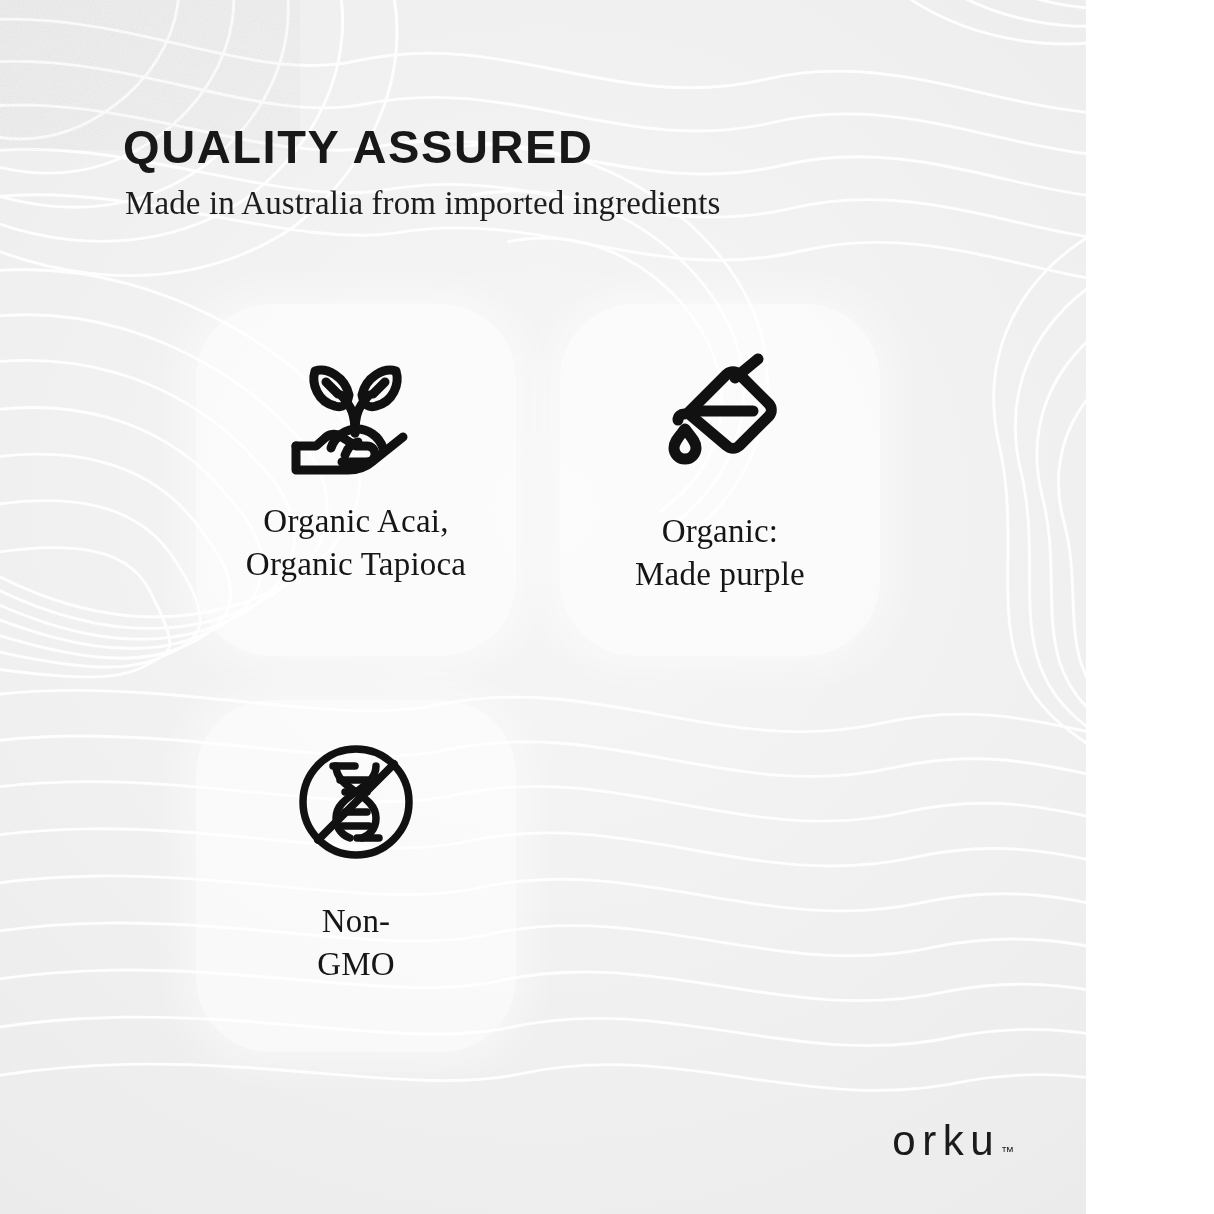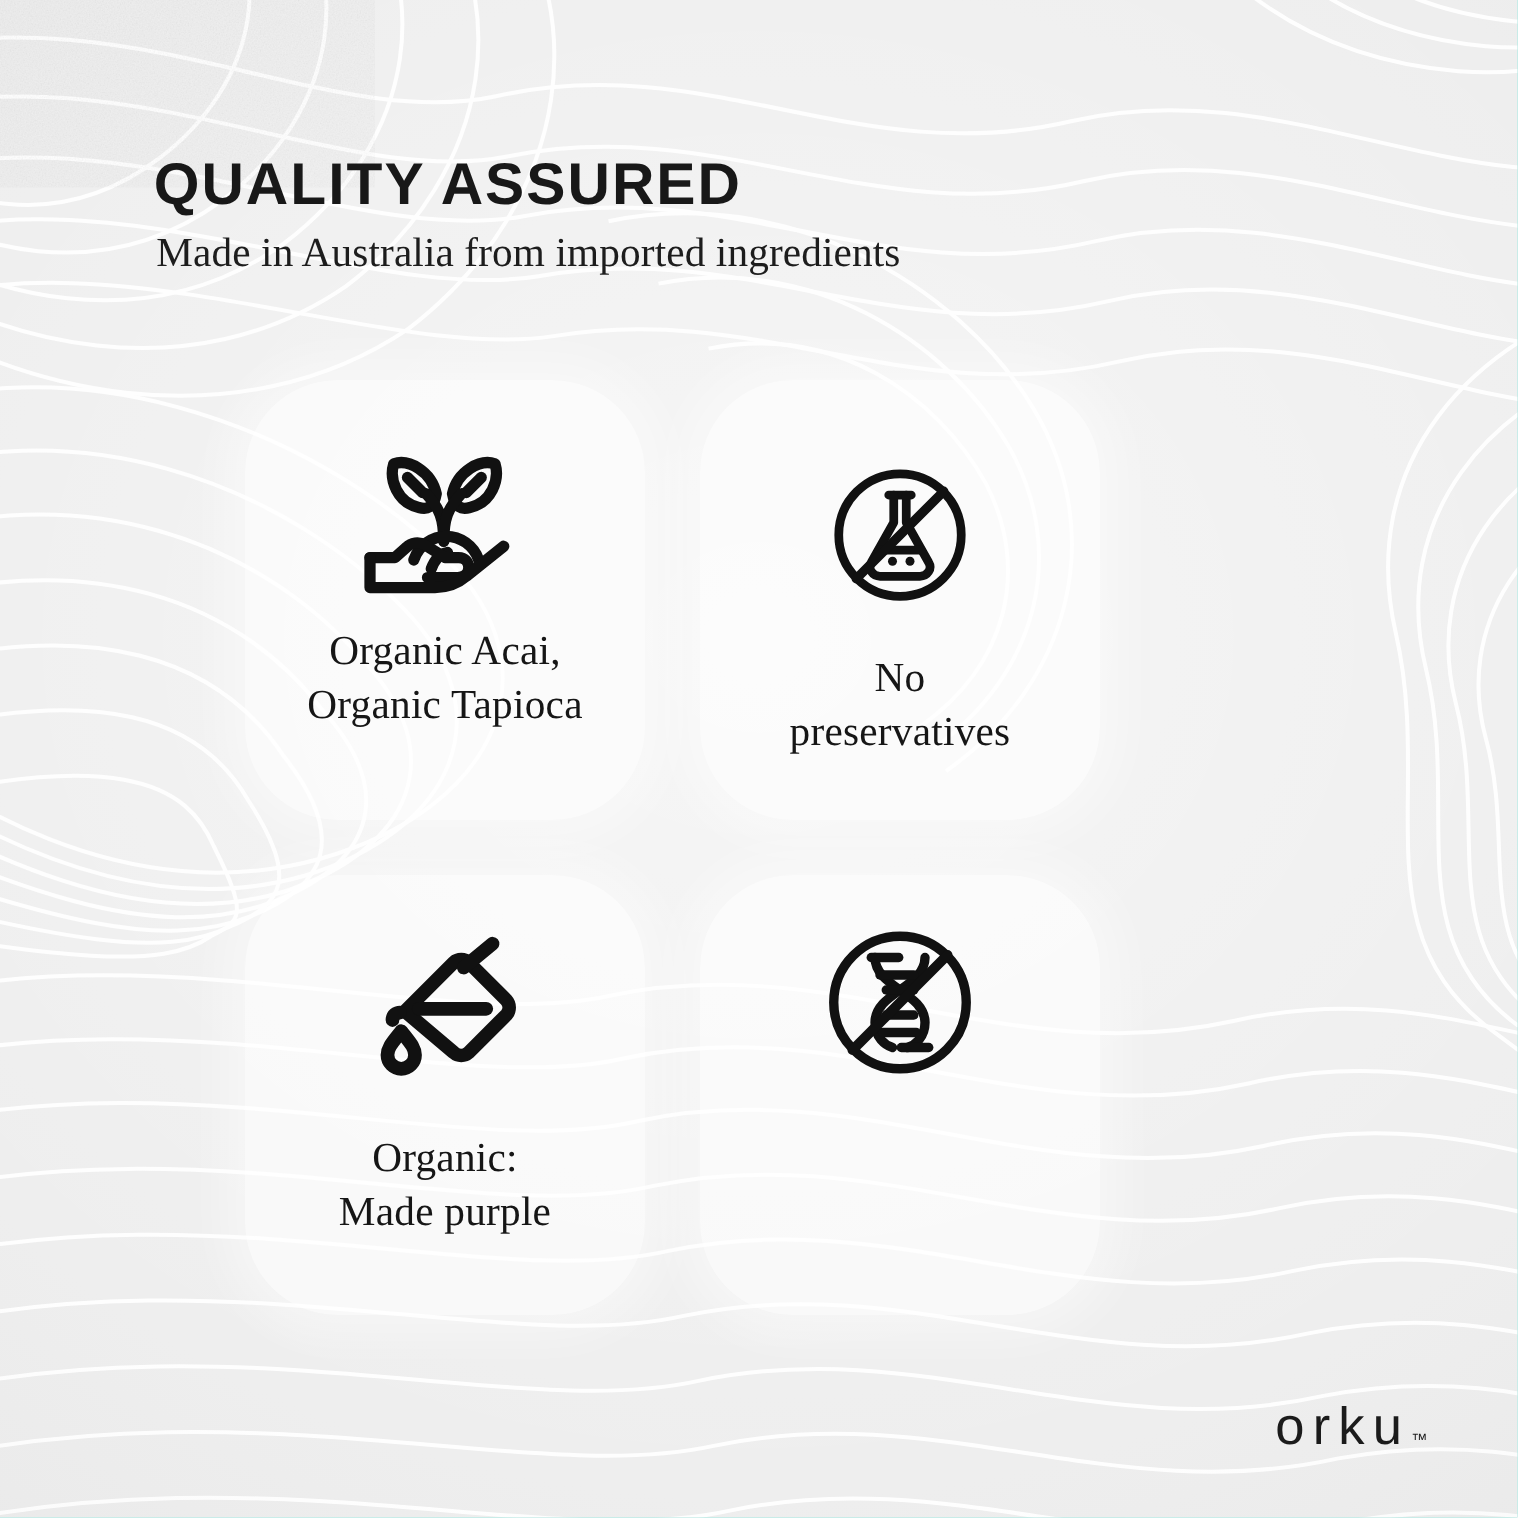--- a/index.html
+++ b/index.html
@@ -3,24 +3,24 @@
 <meta charset="utf-8">
 <title>Quality Assured</title>
 <style>
   html, body {
     margin: 0;
     padding: 0;
     background: #ffffff;
   }
   #stage {
     position: relative;
-    width: 1214px;
+    width: 1086px;
     height: 1214px;
     overflow: hidden;
-    background: #14b8a6;
+    background: #0ea5e9;
     font-family: "Liberation Serif", "DejaVu Serif", serif;
     -webkit-font-smoothing: antialiased;
   }
 
   
   .bg-base {
     position: absolute;
     inset: 0;
     background: #ececec;
   }
@@ -245,39 +245,20 @@
           <path d="M11 95h20l9-8c4-4 10-5 15-2l16 10h11c5 0 8 4 8 8 0 5-4 8-9 8H57"></path>
           <path d="M11 95v24h52c9 0 18-3 25-9l30-24"></path>
         </svg>
       </div>
       <div class="card-label">
         <span class="ln">Organic Acai,</span>
         <span class="ln">Organic Tapioca</span>
       </div>
     </div>
 
-    <div class="card card-2">
-      <div class="card-icon">
-        <svg width="116" height="116" viewBox="0 0 116 116" fill="none" stroke="#111111" stroke-width="7" stroke-linecap="round" stroke-linejoin="round">
-          <circle cx="58" cy="58" r="49"></circle>
-
-          <path d="M49 26h18"></path>
-          <path d="M53 26v22L35 80c-3 5 1 11 7 11h32c6 0 10-6 7-11L63 48V26"></path>
-          <path d="M41 70h34"></path>
-          <circle cx="52" cy="79" r="3.6" fill="#111111" stroke="none"></circle>
-          <circle cx="66" cy="79" r="3.6" fill="#111111" stroke="none"></circle>
-
-          <path d="M23 93 L93 23" stroke-width="7.5"></path>
-        </svg>
-      </div>
-      <div class="card-label">
-        <span class="ln">No</span>
-        <span class="ln">preservatives</span>
-      </div>
-    </div>
 
     <div class="card card-3">
       <div class="card-icon">
         <svg width="126" height="122" viewBox="0 0 126 122" fill="none" stroke="#111111" stroke-width="11" stroke-linecap="round" stroke-linejoin="round">
 
           <path d="M31 62 L70 23 a9 9 0 0 1 12 0 L112 53 a9 9 0 0 1 0 12 L82 95 a9 9 0 0 1-12 0 L31 62z"></path>
 
           <path d="M42 60 L96 60"></path>
           <path d="M78 27 L101 8"></path>
 
@@ -302,20 +283,24 @@
           <path d="M65 100h22"></path>
 
           <path d="M48 42h27"></path>
           <path d="M53 54h22"></path>
           <path d="M53 74h22"></path>
           <path d="M50 88h27"></path>
 
           <path d="M26 102 L102 26" stroke-width="8"></path>
         </svg>
       </div>
+      <div class="card-label">
+        <span class="ln">Non-</span>
+        <span class="ln">GMO</span>
+      </div>
     </div>
 
   </div>
 
   <div class="brand">
     <span class="brand-word">orku</span>
     <span class="brand-tm">™</span>
   </div>
 
 </div>

